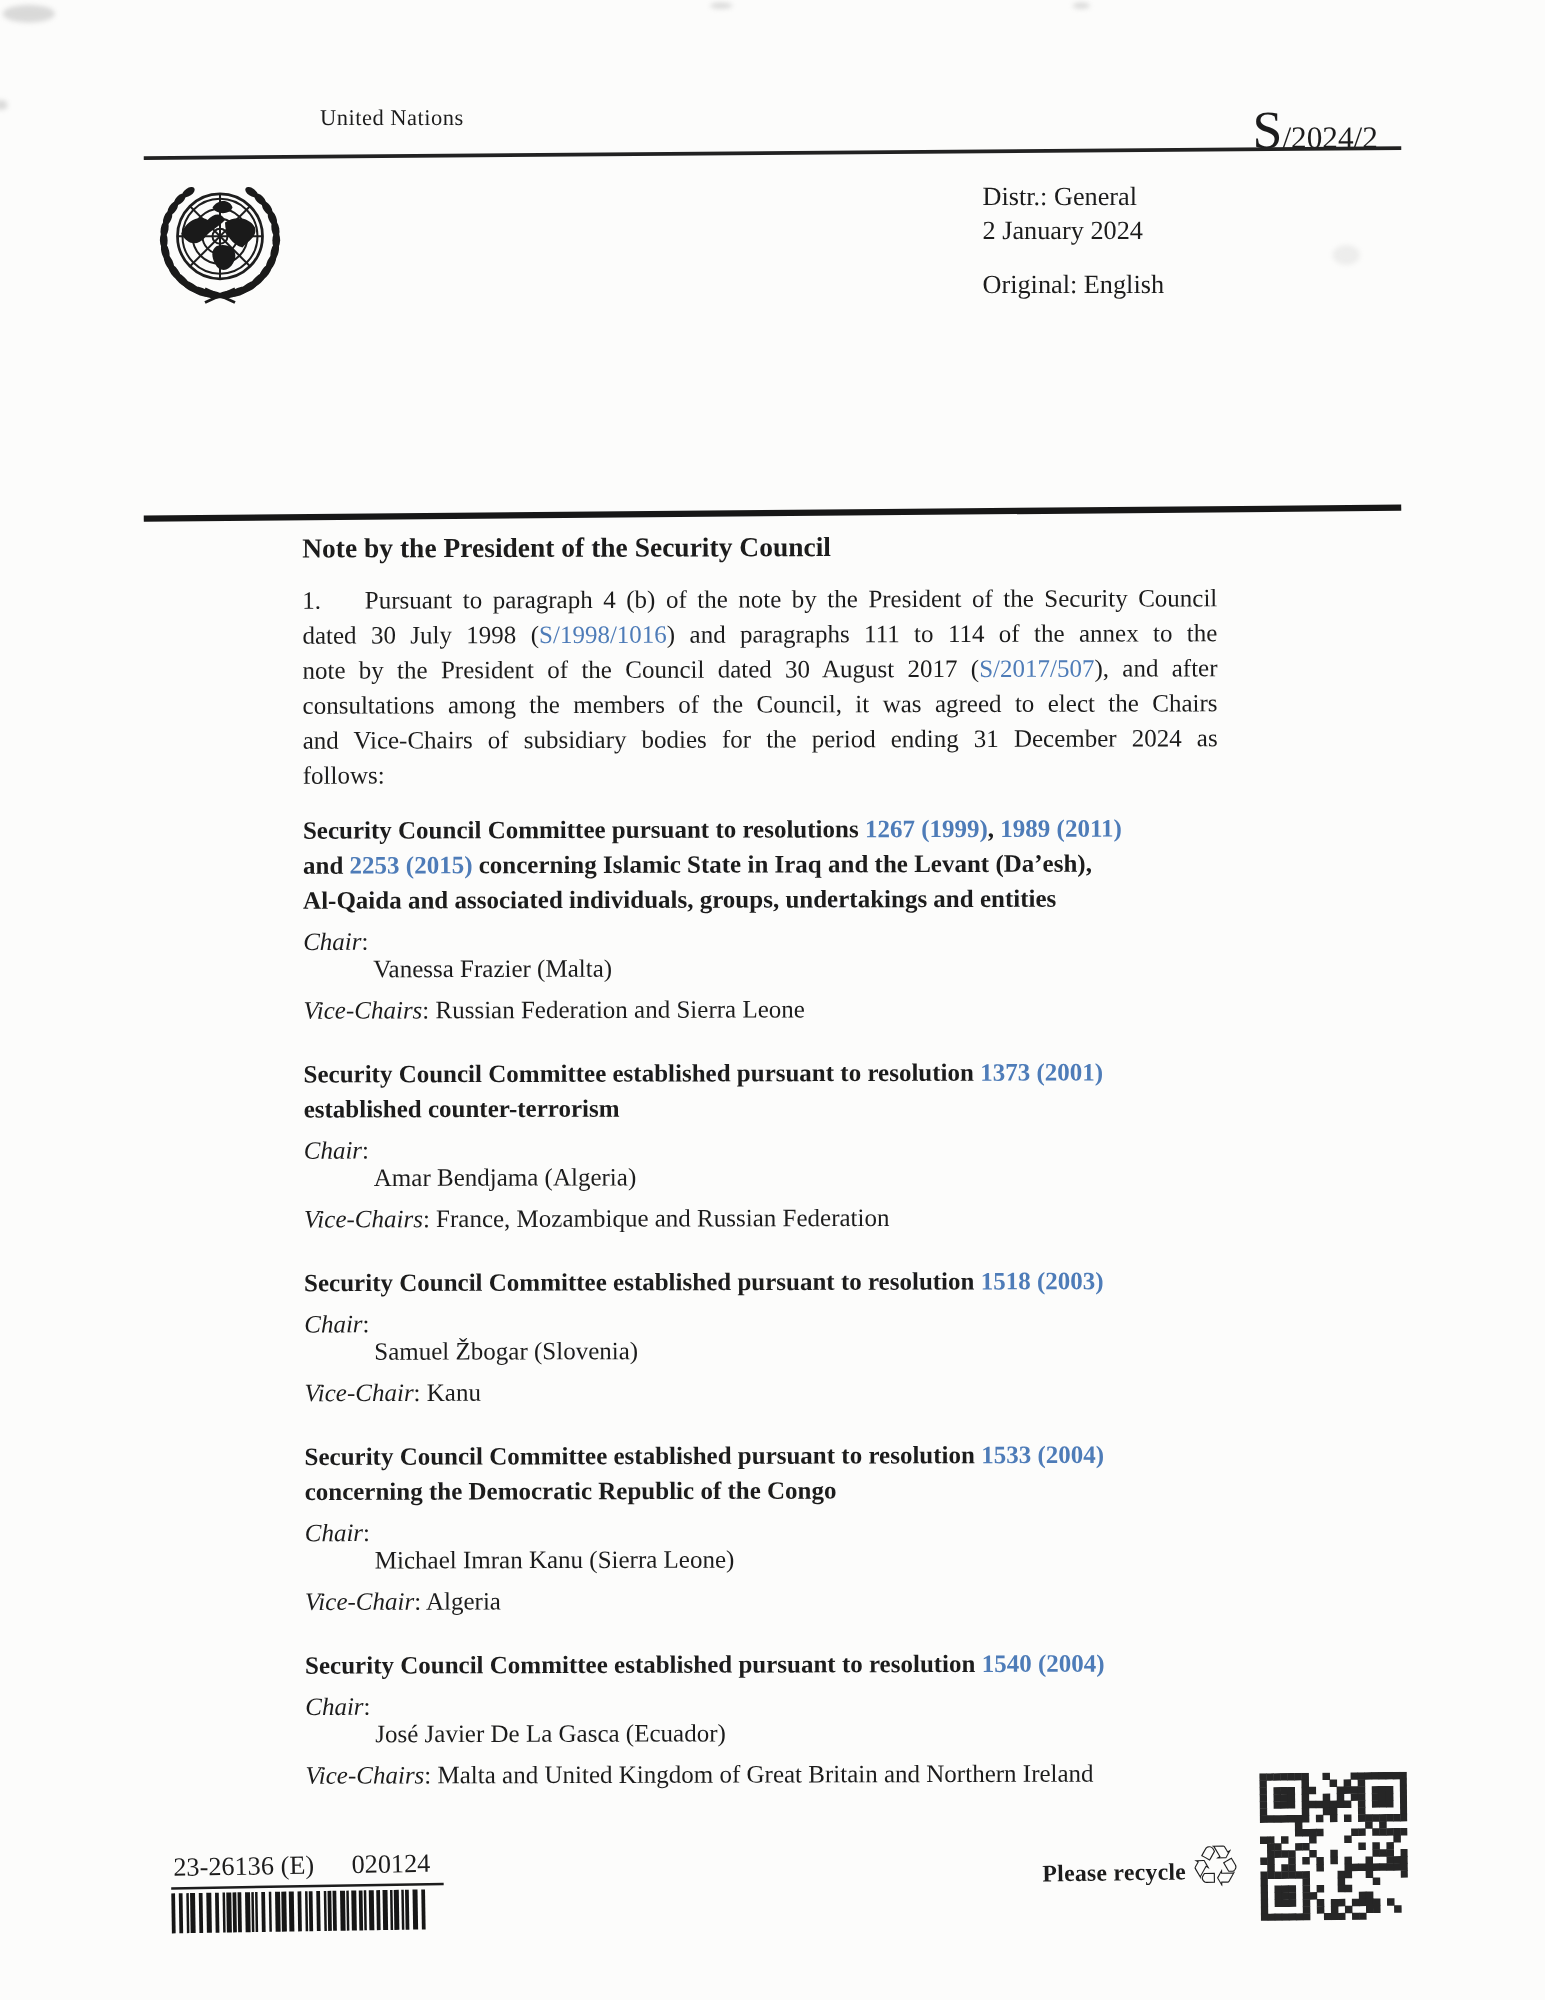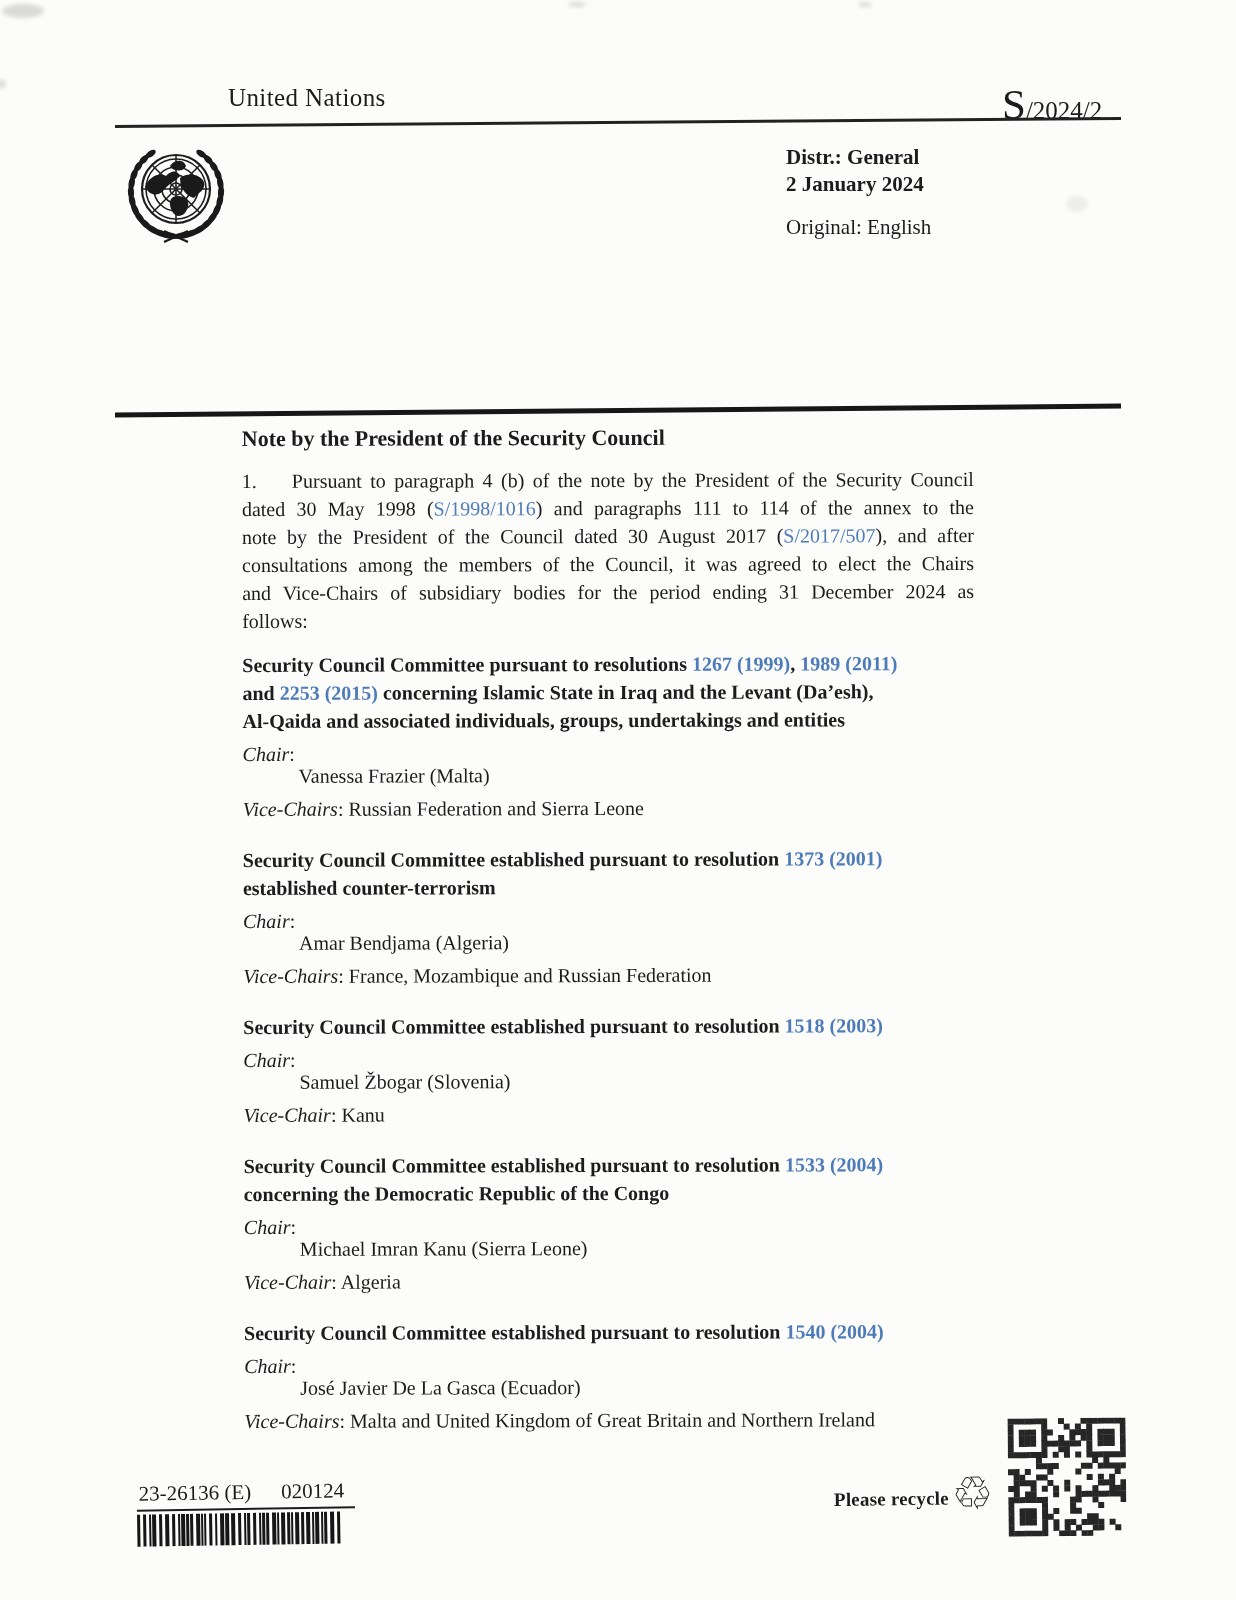--- a/index.html
+++ b/index.html
@@ -2,28 +2,28 @@
 <html><head>
 <meta charset="utf-8">
 <style>
   html,body { margin:0; padding:0; background:#ffffff; }
   .page {
     position:relative; width:1236px; height:1600px; overflow:hidden;
     background:#fcfcfb; color:#1c1c1c;
     font-family:"Liberation Serif", serif;
   }
   
-  .org-name { position:absolute; left:228px; top:84px; font-size:25px; letter-spacing:0.4px; }
+  .org-name { position:absolute; left:256px; top:84px; font-size:18px; letter-spacing:0.4px; }
   .doc-symbol { position:absolute; top:64px; left:1002px; white-space:nowrap;margin-top:16px; }
   .doc-symbol .big-s { font-size:43px; }
   .doc-symbol .rest { font-size:25px; }
   .rule-top { position:absolute; left:115px; top:121px; width:1006px; height:2.5px; background:#222; transform:rotate(-0.45deg); }
   .rule-mid { position:absolute; left:115px; top:408px; width:1006px; height:5px; background:#171717; transform:rotate(-0.5deg); }
   .organ-name { position:absolute; left:243px; top:134px; font-size:34px; font-weight:bold; letter-spacing:0.3px; }
-  .distr-block { position:absolute; left:786px; top:144px; font-size:21px; line-height:27px;font-weight:bold; }
+  .distr-block { position:absolute; left:786px; top:144px; font-size:21px; line-height:27px; }
   .original-line { position:absolute; left:786px; top:215px; font-size:21px; }
   .emblem { position:absolute; left:114px; top:127px; }
 
   
   .main { position:absolute; left:243px; top:424px; width:736px; transform:rotate(-0.15deg); }
   .note-title { font-size:22px; font-weight:bold; line-height:28px; }
   .para { margin-top:14px; width:732px; font-size:20px; }
   .para-line { line-height:28px; text-align:justify; text-align-last:justify; }
   .para-line.last { text-align-last:left; }
   .para-num { display:inline-block; width:50px; }
@@ -122,21 +122,21 @@
     <div>2 January 2024</div>
   </div>
   <div class="original-line">Original: English</div>
 
   <div class="rule-mid"></div>
 
   <div class="main">
     <div class="note-title">Note by the President of the Security Council</div>
     <div class="para" id="para1">
         <div class="para-line"><span class="para-num">1.</span><span>Pursuant to paragraph 4 (b) of the note by the President of the Security Council</span></div>
-        <div class="para-line"><span>dated 30 May 1998 (</span><span class="doc-link">S/1998/1016</span><span>) and paragraphs 111 to 114 of the annex to the</span></div>
+        <div class="para-line"><span>dated 30 July 1998 (</span><span class="doc-link">S/1998/1016</span><span>) and paragraphs 111 to 114 of the annex to the</span></div>
         <div class="para-line"><span>note by the President of the Council dated 30 August 2017 (</span><span class="doc-link">S/2017/507</span><span>), and after</span></div>
         <div class="para-line"><span>consultations among the members of the Council, it was agreed to elect the Chairs</span></div>
         <div class="para-line"><span>and Vice-Chairs of subsidiary bodies for the period ending 31 December 2024 as</span></div>
         <div class="para-line last"><span>follows:</span></div>
       </div>
     <div id="committee-list">
         <div class="committee-section">
           <div class="committee-heading">
             <div><span>Security Council Committee pursuant to resolutions </span><span class="doc-link">1267 (1999)</span><span>, </span><span class="doc-link">1989 (2011)</span></div>
             <div><span>and </span><span class="doc-link">2253 (2015)</span><span> concerning Islamic State in Iraq and the Levant (Da’esh),</span></div>

